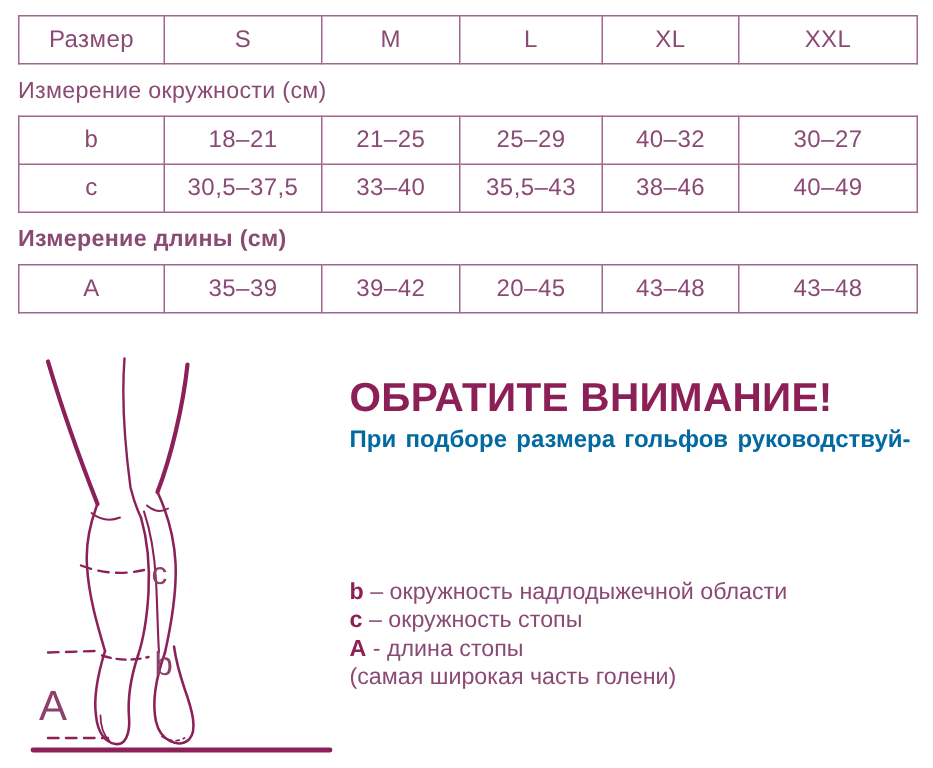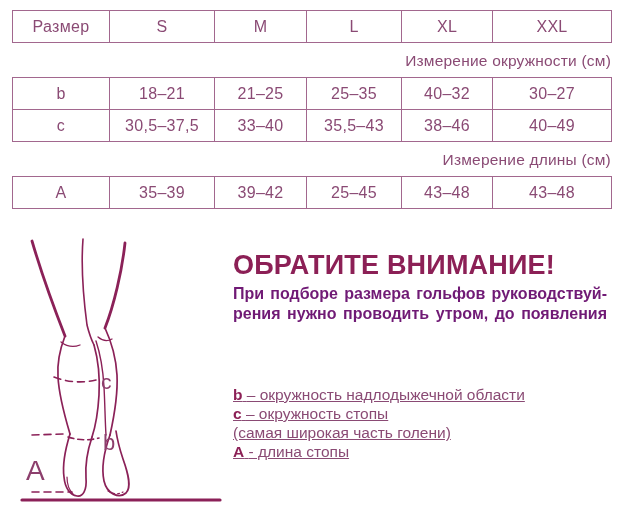--- a/index.html
+++ b/index.html
@@ -25,48 +25,47 @@
     color:#8a4a74;
     letter-spacing:0.3px;
     overflow:hidden;
     white-space:nowrap;
   }
   #size-table { top:10px; }
   #circ-table { top:77px; }
   #len-table  { top:176px; }
   .sec-title {
     position:absolute; left:12px; width:599px;
-    text-align:right;
+    text-align:left;
     font-size:15.5px;
     color:#8a4a74;
     letter-spacing:0.2px;
   }
   #circ-title { top:52px; }
-  #len-title  { top:151px; }
+  #len-title  { top:151px;font-weight:bold; }
 
   .notice-title {
     position:absolute; left:233px; top:250px; width:380px;
     font-size:27px; font-weight:bold;
     color:#8c2056; letter-spacing:0.2px;
     white-space:nowrap;
   }
   .notice-body {
     position:absolute; left:233px; top:284px; width:374px;
     font-size:16px; font-weight:bold;
-    color:#701a75;
+    color:#0369a1;
     line-height:20px;
   }
   .notice-body .jline { text-align:justify; text-align-last:justify; }
 
   .legend {
     position:absolute; left:233px; top:385px; width:380px;
     font-size:15.5px;
     color:#8a4a74;
     line-height:19px;
-    text-decoration:underline;
   }
   .legend .key { font-weight:bold; color:#8c2056; }
 
   svg.diagram { position:absolute; left:8px; top:237px; }
   svg.diagram path { fill:none; stroke:#8b2158; stroke-linecap:round; }
   svg.diagram text { fill:#8d3f6d; font-family:"Liberation Sans", sans-serif; }
 </style>
 </head>
 <body>
 
@@ -100,21 +99,21 @@
       <col style="width:92px">
     <col style="width:95px">
       <col style="width:91px">
       <col style="width:119px">
   </colgroup>
   <tbody>
     <tr>
       <td>b</td>
       <td>18–21</td>
       <td>21–25</td>
-      <td>25–35</td>
+      <td>25–29</td>
       <td>40–32</td>
       <td>30–27</td>
     </tr>
     <tr>
       <td>c</td>
       <td>30,5–37,5</td>
       <td>33–40</td>
       <td>35,5–43</td>
       <td>38–46</td>
       <td>40–49</td>
@@ -131,21 +130,21 @@
       <col style="width:92px">
     <col style="width:95px">
       <col style="width:91px">
       <col style="width:119px">
   </colgroup>
   <tbody>
     <tr>
       <td>A</td>
       <td>35–39</td>
       <td>39–42</td>
-      <td>25–45</td>
+      <td>20–45</td>
       <td>43–48</td>
       <td>43–48</td>
     </tr>
   </tbody>
 </table>
 
 <svg class="diagram" width="230" height="275" viewBox="0 0 230 275">
 
   <path d="M24,4 C36,45 48,76 57,99" stroke-width="2.8"></path>
   <path d="M75,2 C73,28 75,58 79,88 C81,96 83,102 86,108" stroke-width="1.6"></path>
@@ -173,30 +172,29 @@
 
   <text x="93" y="152" font-size="21">c</text>
   <text x="95" y="213" font-size="22">b</text>
   <text x="18" y="243" font-size="28">A</text>
 </svg>
 
 <div class="notice-title">ОБРАТИТЕ ВНИМАНИЕ!</div>
 
 <div class="notice-body">
   <div class="jline">При подборе размера гольфов руководствуй-</div>
-  <div class="jline">рения нужно проводить утром, до появления</div>
 </div>
 
 <div class="legend">
   <div>
     <span class="key">b</span>
     <span>– окружность надлодыжечной области</span>
   </div>
   <div>
     <span class="key">c</span>
     <span>– окружность стопы</span>
   </div>
-  <div>(самая широкая часть голени)</div>
   <div>
     <span class="key">A</span>
     <span>- длина стопы</span>
   </div>
+  <div>(самая широкая часть голени)</div>
 </div>
 
 </body></html>

